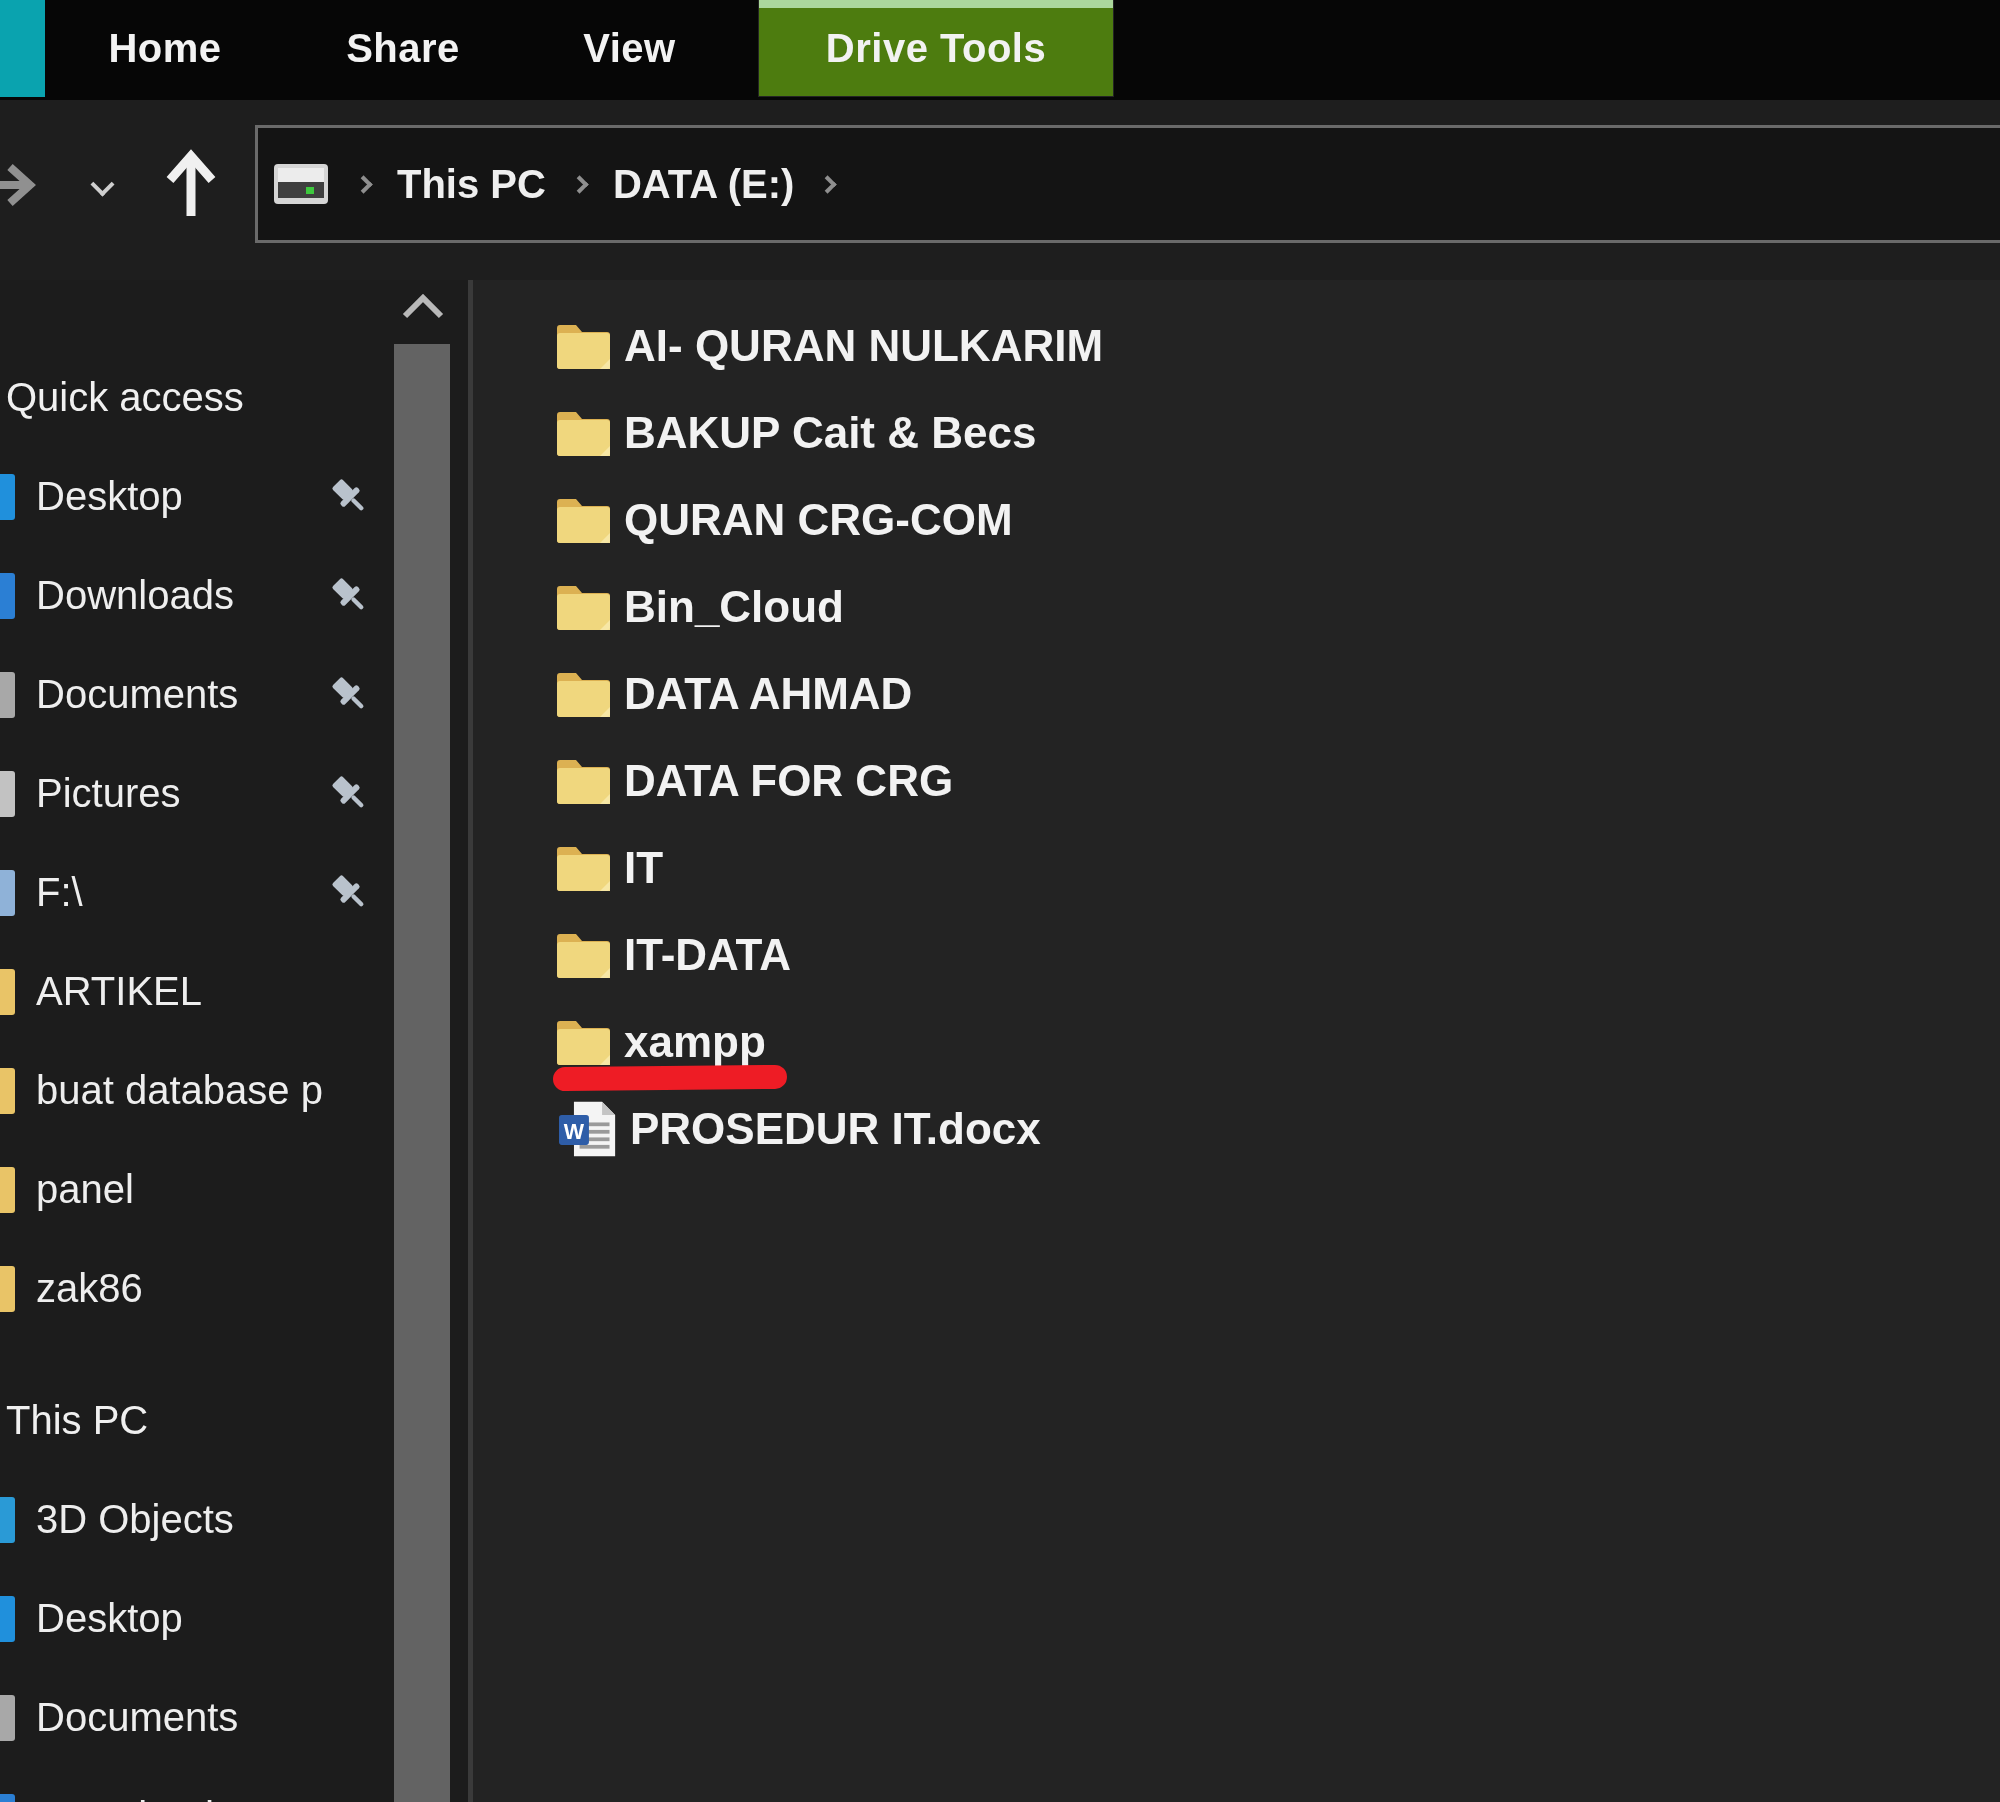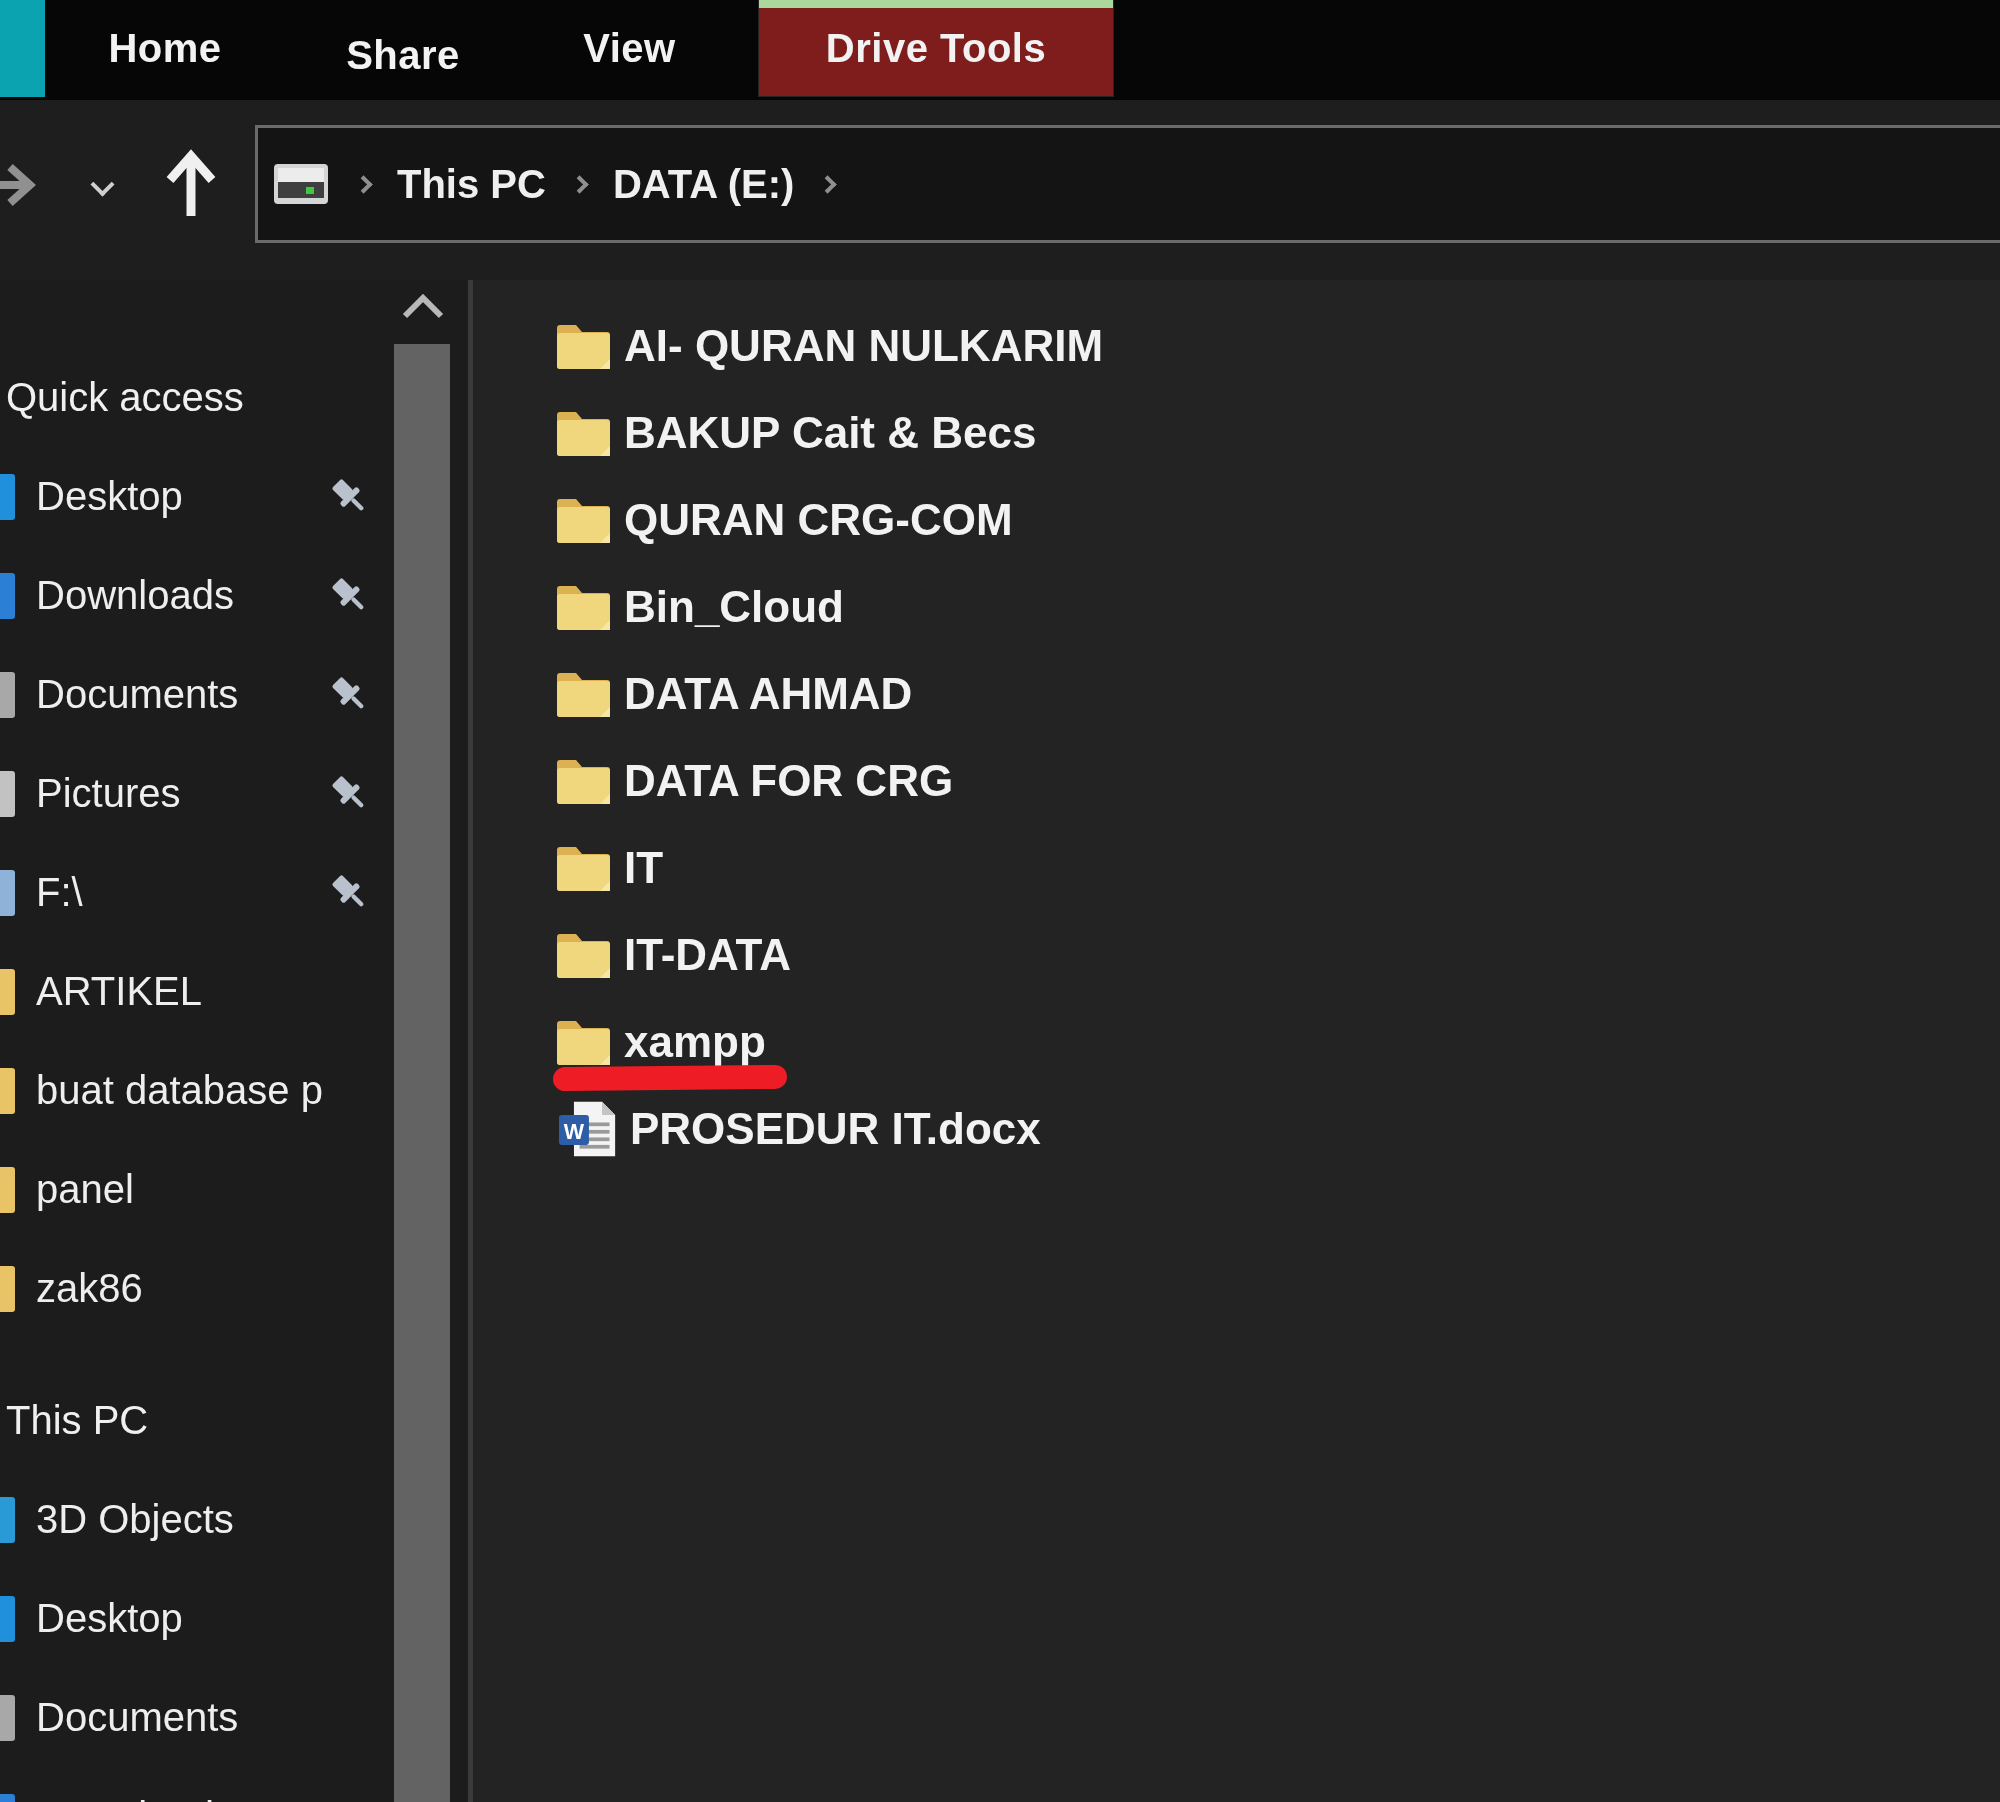--- a/index.html
+++ b/index.html
@@ -5,23 +5,23 @@
   html,body{margin:0;padding:0;background:#101010;}
   *{box-sizing:border-box;font-family:"Liberation Sans", sans-serif;}
   #app{position:relative;width:2000px;height:1802px;overflow:hidden;background:#1c1c1c;}
 
   
   #tabbar{position:absolute;left:0;top:0;width:2000px;height:100px;background:#060606;}
   .accent-block{position:absolute;left:0;top:0;width:45px;height:97px;background:var(--teal,#0aa3af);}
   .tab{position:absolute;top:0;height:97px;display:flex;align-items:center;justify-content:center;
        color:#f2f2f2;font-size:40px;font-weight:600;letter-spacing:.5px;cursor:default;}
   #tab-home{left:100px;width:130px;text-align:right;}
-  #tab-share{left:338px;width:130px;margin-top:7px;}
+  #tab-share{left:338px;width:130px;}
   #tab-view{left:572px;width:115px;}
-  #tab-drive{left:758px;width:356px;background:#7f1d1d;border:1px solid #242424;border-top:none;}
+  #tab-drive{left:758px;width:356px;background:#4d7c0f;border:1px solid #242424;border-top:none;}
   .green-strip{position:absolute;left:0;top:0;width:100%;height:8px;background:var(--green,#abd79c);}
 
   
   #navbar{position:absolute;left:0;top:100px;width:2000px;height:180px;background:#1e1e1e;overflow:hidden;}
   .nav-ic{position:absolute;}
   #addressbar{position:absolute;left:255px;top:25px;width:1760px;height:118px;
       background:#141414;border:3px solid #6a6a6a;display:flex;align-items:center;padding-left:14px;}
   .crumb{color:#efefef;font-size:40px;font-weight:600;white-space:nowrap;}
   .bchev{display:inline-block;width:13px;height:13px;border-top:4px solid #8f8f8f;
       border-right:4px solid #8f8f8f;transform:rotate(45deg);margin:0 27px;flex:0 0 auto;}

